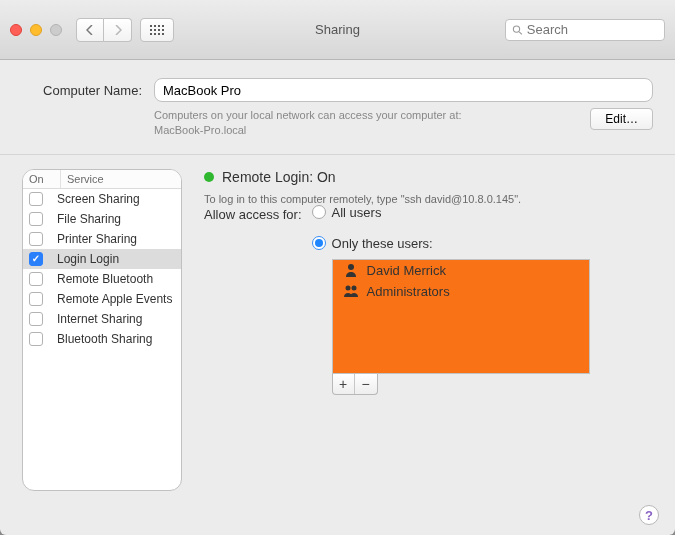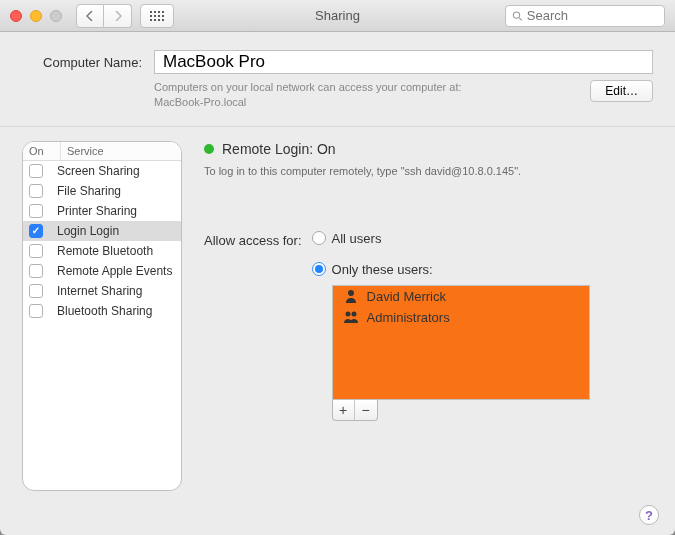--- a/index.html
+++ b/index.html
@@ -14,21 +14,21 @@
 }
 .window {
   background: #ececec;
   width: 675px;
   height: 535px;
   border-radius: 6px;
   display: flex;
   flex-direction: column;
 }
 .titlebar {
-  height: 32px;
+  height: 60px;
   background: linear-gradient(to bottom, #edecec, #d8d7d7);
   border-bottom: 1px solid #b7b6b6;
   display: flex;
   align-items: center;
   position: relative;
   padding: 0 10px;
 }
 .traffic { display: flex; gap: 8px; margin-right: 14px; }
 .tl { width: 12px; height: 12px; border-radius: 50%; }
 .tl.close { background: #ff5f57; border: 0.5px solid #e14238; }
@@ -67,23 +67,23 @@
 .search input {
   border: none; outline: none; font-size: 13px; width: 100%;
   color: #555;
 }
 .content { padding: 18px 22px 10px 22px; flex: 1; display: flex; flex-direction: column; }
 .row1 { display: flex; align-items: center; gap: 12px; }
 .lbl-right { text-align: right; width: 120px; color: #333; }
 .name-input {
   flex: 1; height: 24px;
   border: 1px solid #c1c1c1;
-  border-radius: 0;
+  border-radius: 8px;
   padding: 2px 8px;
-  font-size: 17px;
+  font-size: 13px;
   background: #fff;
 }
 .subrow {
   display: flex; margin-top: 6px; align-items: flex-start;
 }
 .subtext { color: #888; font-size: 11px; line-height: 1.35; flex: 1; }
 .edit-btn {
   margin-left: 14px;
   height: 22px; padding: 0 14px;
   background: linear-gradient(#fff,#f1f1f1);
@@ -120,21 +120,21 @@
   background: #fff;
   margin-right: 14px;
   display: flex; align-items: center; justify-content: center;
 }
 .svc-row .chk.on { background: #2a7ffb; border-color: #2a7ffb; }
 .svc-row .chk.on::after { content: "✓"; color: #fff; font-size: 10px; font-weight: bold; }
 .detail { flex: 1; display: flex; flex-direction: column; }
 .status-line { display: flex; align-items: center; gap: 8px; margin-bottom: 8px; }
 .dot { width: 10px; height: 10px; border-radius: 50%; background: #2fb82f; }
 .status-text { font-size: 14px; color: #333; }
-.hint { font-size: 11px; color: #6a6a6a; margin-bottom: 54px; }
+.hint { font-size: 11px; color: #6a6a6a; }
 .access { display: flex; align-items: flex-start; gap: 10px; }
 .access-lbl { font-size: 13px; color: #333; padding-top: 2px; }
 .radios { display: flex; flex-direction: column; gap: 16px; }
 .radio { display: flex; align-items: center; gap: 6px; font-size: 13px; }
 .radio .r {
   width: 14px; height: 14px; border-radius: 50%;
   border: 1px solid #a8a8a8; background: #fff;
   display: flex; align-items: center; justify-content: center;
 }
 .radio .r.on { border-color: #3a8ef6; }

